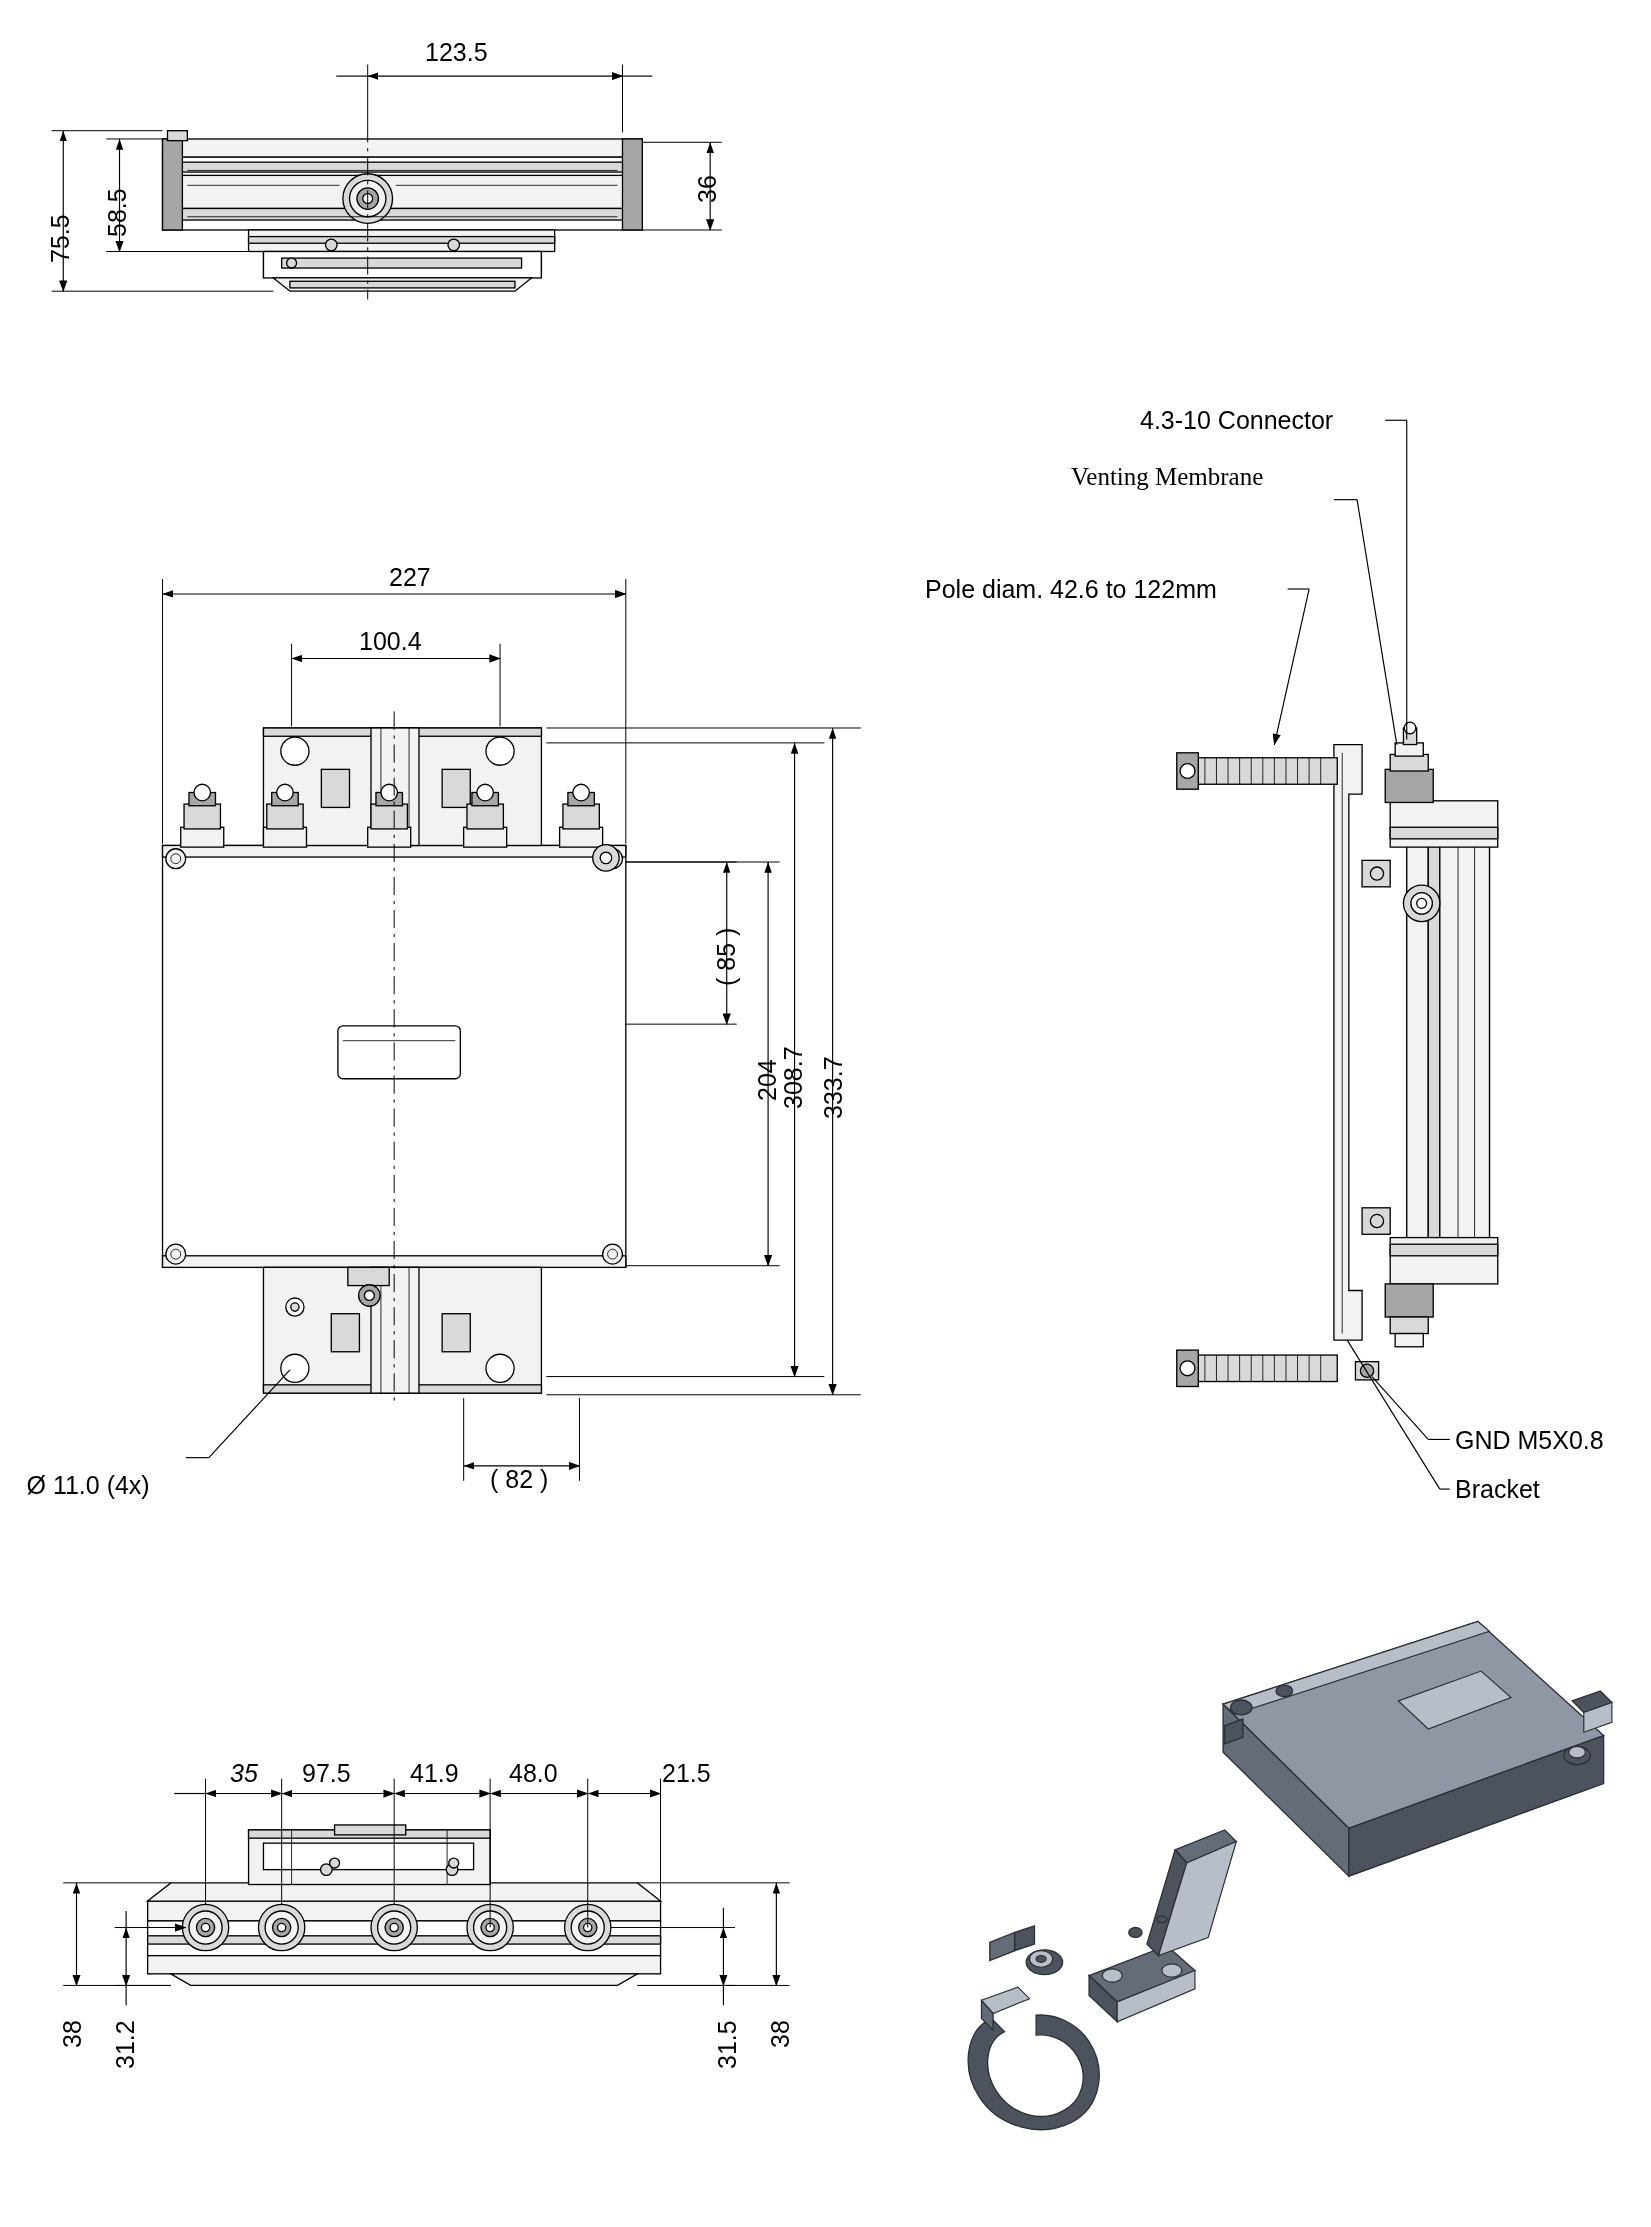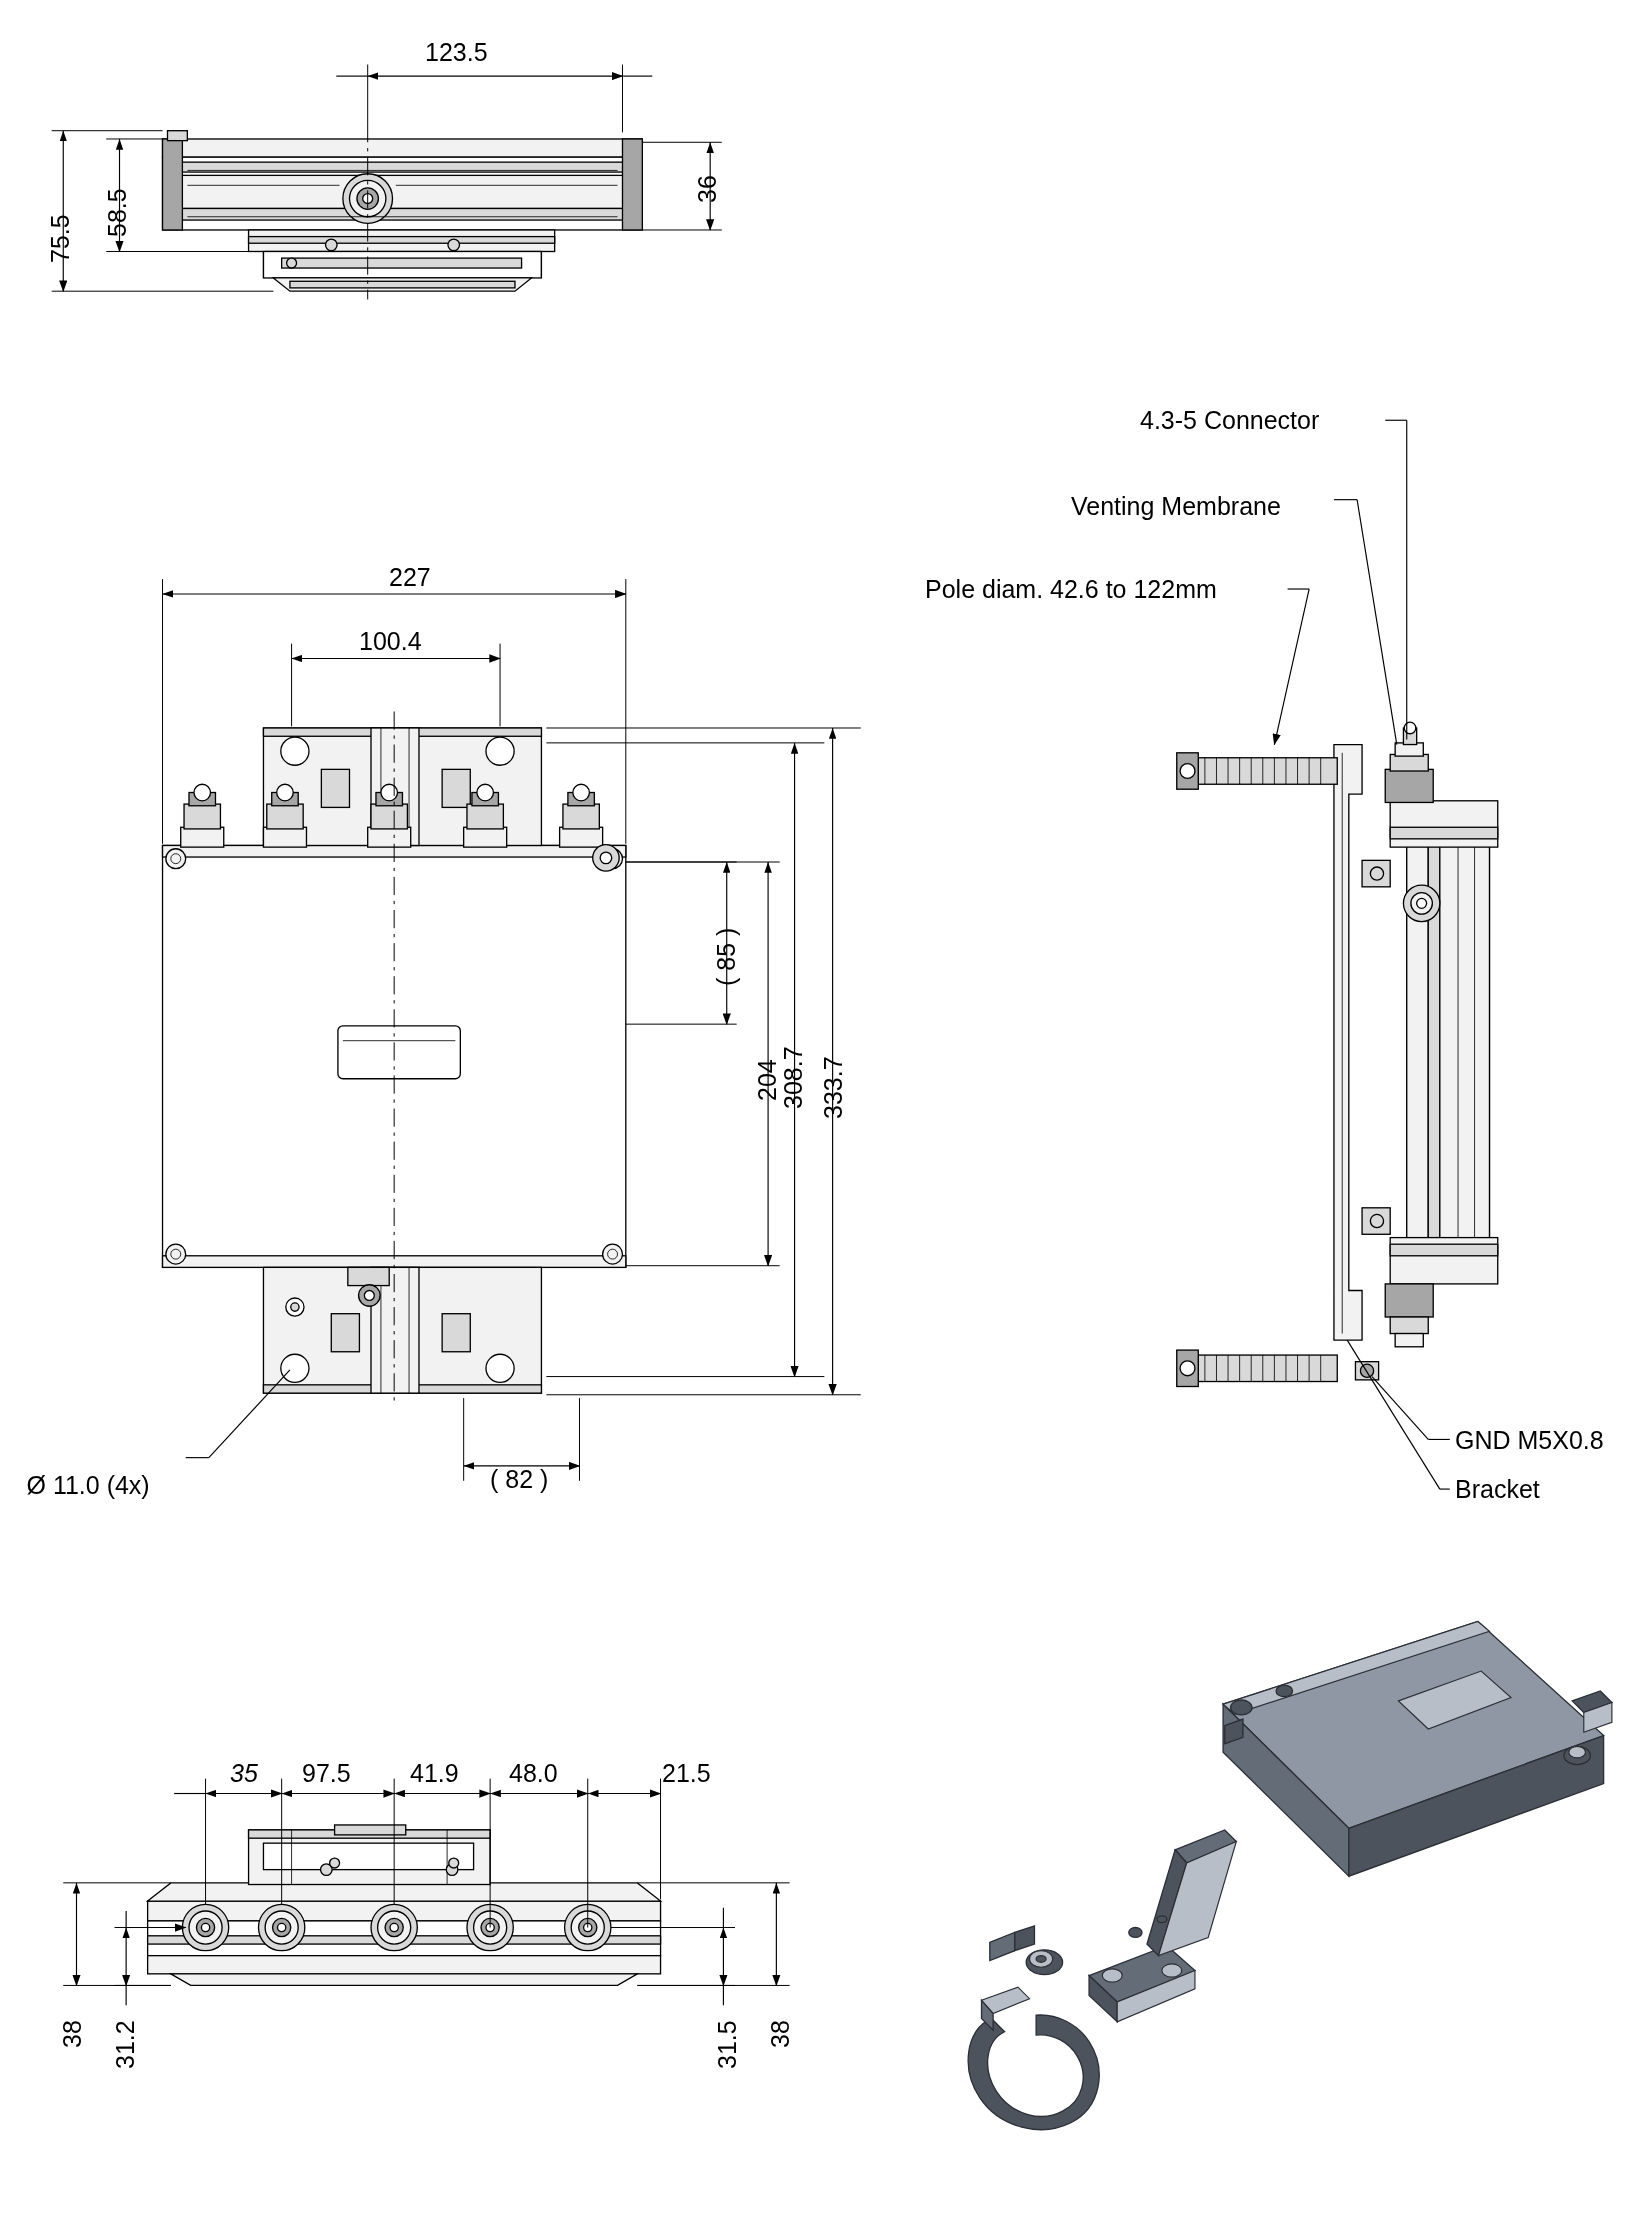--- a/index.html
+++ b/index.html
@@ -497,22 +497,22 @@
 
   <div class="lbl" style="left:389px; top:563px;">227</div>
   <div class="lbl" style="left:359px; top:627px;">100.4</div>
   <div class="lbl rot90" style="left:712px; top:986px;">( 85 )</div>
   <div class="lbl rot90" style="left:753px; top:1101px;">204</div>
   <div class="lbl rot90" style="left:779px; top:1109px;">308.7</div>
   <div class="lbl rot90" style="left:819px; top:1119px;">333.7</div>
   <div class="lbl" style="left:490px; top:1465px;text-align:right;">( 82 )</div>
   <div class="lbl" style="left:26.5px; top:1471px;">Ø 11.0 (4x)</div>
 
-  <div class="lbl" style="left:1140px; top:406px;">4.3-5 Connector</div>
-  <div class="lbl" style="left:1071px; top:492px;">Venting Membrane</div>
+  <div class="lbl" style="left:1140px; top:406px;">4.3-10 Connector</div>
+  <div class="lbl" style="left:1071px; top:463px;font-family:Liberation Serif, serif;">Venting Membrane</div>
   <div class="lbl" style="left:925px; top:575px;">Pole diam. 42.6 to 122mm</div>
   <div class="lbl" style="left:1455px; top:1426px;">GND M5X0.8</div>
   <div class="lbl" style="left:1455px; top:1475px;">Bracket</div>
 
   <div class="lbl" style="left:230px; top:1759px;font-style:italic;">35</div>
   <div class="lbl" style="left:302px; top:1759px;">97.5</div>
   <div class="lbl" style="left:410px; top:1759px;">41.9</div>
   <div class="lbl" style="left:509px; top:1759px;">48.0</div>
   <div class="lbl" style="left:662px; top:1759px;">21.5</div>
   <div class="lbl rot90" style="left:58px; top:2048px;">38</div>

